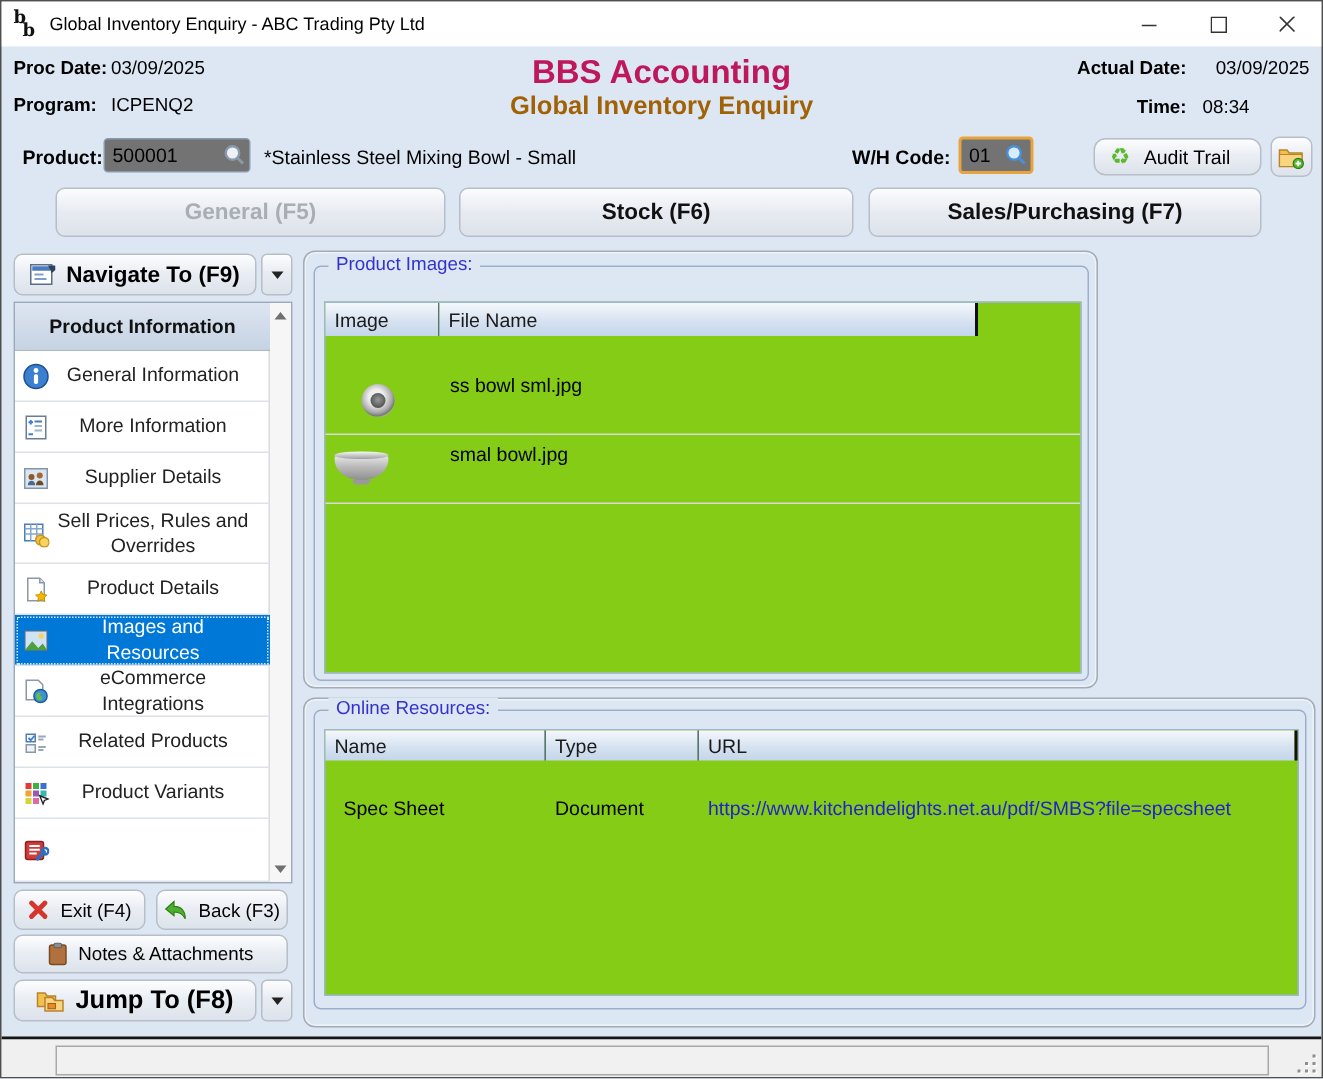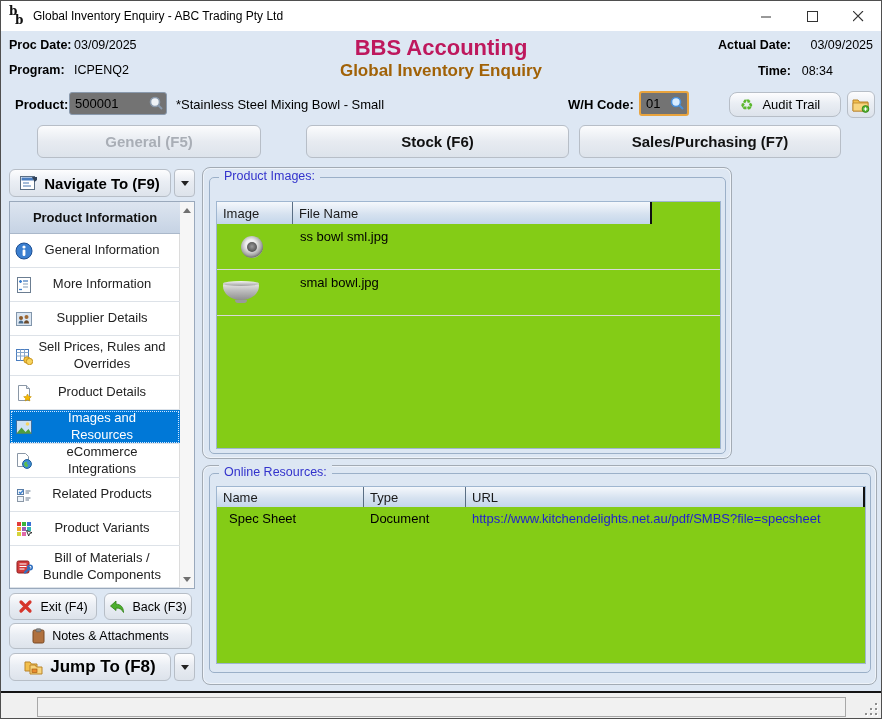--- a/index.html
+++ b/index.html
@@ -45,21 +45,21 @@
   .h1 { height:34px; } .h2 { height:40px; } .h3 { height:42px; }
 
   
   .panel { position:absolute; border:1px solid #a3abb4; border-radius:8px; box-shadow:inset 0 0 0 1px #eef3f9; }
   .fieldset { position:absolute; border:1px solid #9bb0c8; border-radius:5px; }
   .legend { position:absolute; top:-9px; left:9px; background:#dde7f3; padding:0 5px; font-size:12.5px; color:#3333cc; }
   .grid { position:absolute; background:#84cc16; border:1px solid #9fb6d0; }
   .grid-header { position:absolute; top:0; left:0; height:22px; display:flex; }
   .gh-cell { background:linear-gradient(180deg,#f5f8fc,#d6e2f0 55%,#c4d6ea); border-right:1px solid #5a6e84; font-size:13px; color:#1a1a1a; display:flex; align-items:center; padding-left:6px; }
   .gh-end { border-right:2px solid #111; }
-  .grid-row { position:absolute; left:0; width:100%; border-bottom:1px solid #d9d9d9; font-size:13px; color:#000; }
+  .grid-row { position:absolute; left:0; width:100%; border-bottom:1px solid #d9d9d9; font-size:13px; color:#000;margin-top:20px; }
   .link { color:#2222cc; }
 
   
   .bowl-top { position:absolute; width:22px; height:22px; border-radius:50%; background:radial-gradient(circle at 45% 40%, #f0f0f0 0 28%, #a8a8a8 58%, #787878 70%, #d2d2d2 78%, #bdbdbd 100%); }
   .bowl-top::after { content:''; position:absolute; inset:6px; border-radius:50%; background:radial-gradient(circle at 50% 45%, #9a9a9a, #4f4f4f 75%); }
   .bowl-side { position:absolute; width:36px; height:17px; background:linear-gradient(180deg,#ececec,#bdbdbd 45%,#8f8f8f); border-radius:3px 3px 18px 18px / 3px 3px 15px 15px; }
   .bowl-side::before { content:''; position:absolute; top:-2px; left:0; right:0; height:5px; border-radius:50%; background:linear-gradient(180deg,#f7f7f7,#9f9f9f); }
   .bowl-side::after { content:''; position:absolute; bottom:-3px; left:12px; width:12px; height:3px; background:#9a9a9a; border-radius:0 0 3px 3px; }
 
   
@@ -128,21 +128,21 @@
   </button>
   <button class="btn" style="position:absolute; left:846px; top:90px; width:28px; height:27px; display:flex; align-items:center; justify-content:center;">
     <svg width="18" height="16" viewBox="0 0 18 16">
       <path d="M1 3 h5 l1.5 2 H16 v9 H1 z" fill="#f3c04e" stroke="#b9842a" stroke-width="1"></path>
       <path d="M1 6 h15 v8 H1 z" fill="#f8d57e" stroke="#b9842a" stroke-width="0.8"></path>
       <circle cx="13.5" cy="12" r="3.4" fill="#57b531" stroke="#2f7d15" stroke-width="0.8"></circle>
       <path d="M13.5 10.2 v3.6 M11.7 12 h3.6" stroke="#fff" stroke-width="1.2"></path>
     </svg>
   </button>
 
-  <div class="tab disabled" style="left:36px; width:224px;justify-content:center;">
+  <div class="tab disabled" style="left:36px; width:260px;justify-content:center;">
       <span>General (F5)</span>
     </div>
   <div class="tab" style="left:305px; width:263px;">
       <span>Stock (F6)</span>
     </div>
   <div class="tab" style="left:578px; width:262px;">
       <span>Sales/Purchasing (F7)</span>
     </div>
 
   <button class="btn side-btn" style="left:8px; top:168px; width:162px; height:28px; font-size:15px; font-weight:bold;">
@@ -281,21 +281,20 @@
 
       <div class="nav-item h3">
         <span class="nicon">
           <svg width="18" height="18" viewBox="0 0 18 18">
               <rect x="2" y="3" width="12" height="12" rx="1.5" fill="#d23b3b" stroke="#8f1f1f"></rect>
               <path d="M4.5 6 h7 M4.5 8.5 h7 M4.5 11 h5" stroke="#fff" stroke-width="1.2"></path>
               <path d="M10 14.5 l4.5 -4.5" stroke="#2f6fbf" stroke-width="2.4" stroke-linecap="round"></path>
               <circle cx="15" cy="9.5" r="2.2" fill="none" stroke="#2f6fbf" stroke-width="1.6"></circle>
             </svg>
         </span>
-        <span>Bill of Materials / Bundle Components</span>
       </div>
     </div>
   </div>
 
   <button class="btn side-btn" style="left:8px; top:592px; width:88px; height:27px; font-size:12.5px;">
     <svg width="15" height="15" viewBox="0 0 15 15">
         <path d="M3 3 L12 12 M12 3 L3 12" stroke="#d6352b" stroke-width="3.2" stroke-linecap="round"></path>
       </svg>
     <span>Exit (F4)</span>
   </button>

